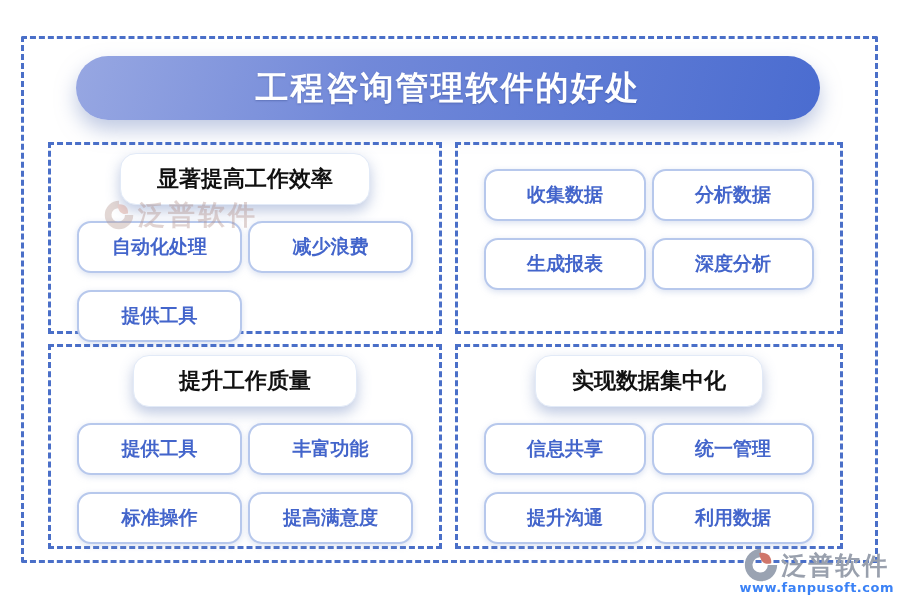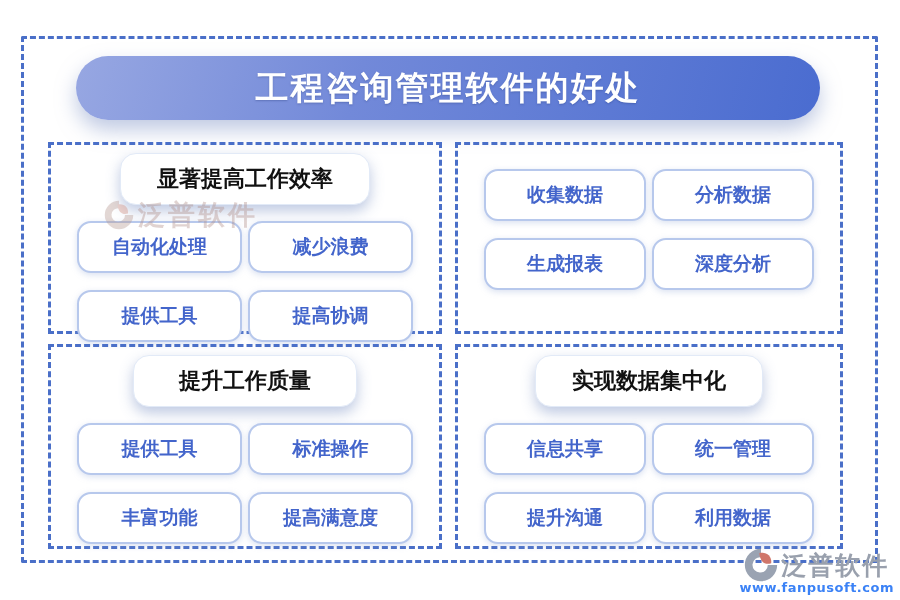--- a/index.html
+++ b/index.html
@@ -75,39 +75,38 @@
 <div class="banner">
   <span class="banner-text">工程咨询管理软件的好处</span>
 </div>
 
 <div class="section sec-tl">
   <div class="badge">显著提高工作效率</div>
   <div class="pills">
     <div class="pill">自动化处理</div>
     <div class="pill">减少浪费</div>
     <div class="pill">提供工具</div>
-    <div class="pill">提高协调</div>
   </div>
 </div>
 
 <div class="section sec-tr">
   <div class="pills">
     <div class="pill">收集数据</div>
     <div class="pill">分析数据</div>
     <div class="pill">生成报表</div>
     <div class="pill">深度分析</div>
   </div>
 </div>
 
 <div class="section sec-bl">
   <div class="badge">提升工作质量</div>
   <div class="pills">
     <div class="pill">提供工具</div>
+    <div class="pill">丰富功能</div>
     <div class="pill">标准操作</div>
-    <div class="pill">丰富功能</div>
     <div class="pill">提高满意度</div>
   </div>
 </div>
 
 <div class="section sec-br">
   <div class="badge">实现数据集中化</div>
   <div class="pills">
     <div class="pill">信息共享</div>
     <div class="pill">统一管理</div>
     <div class="pill">提升沟通</div>

